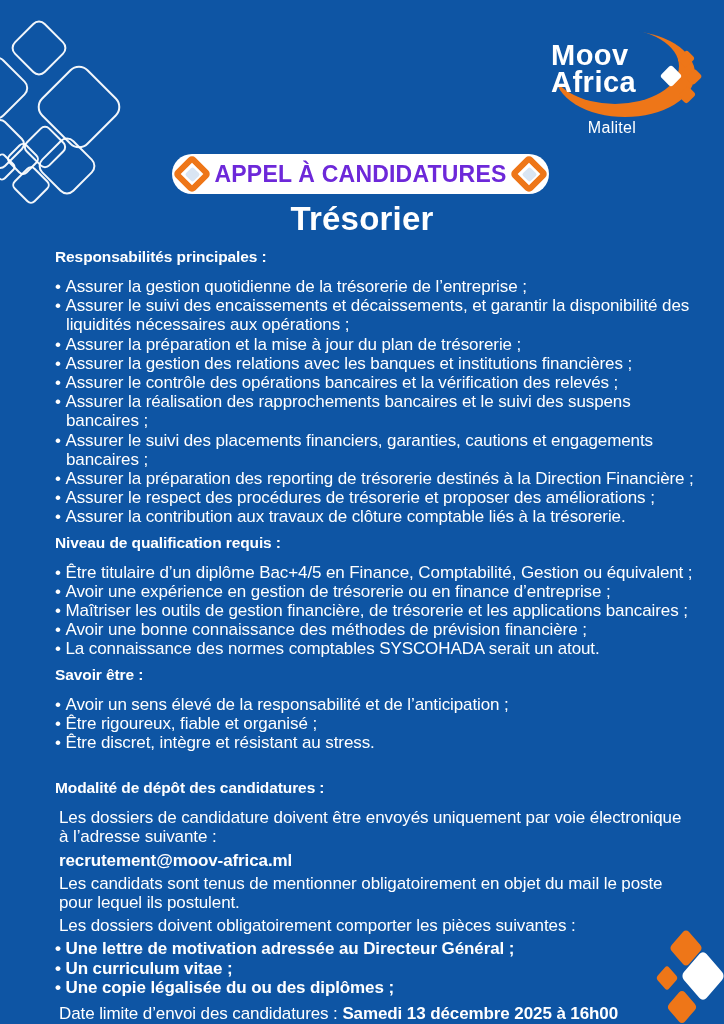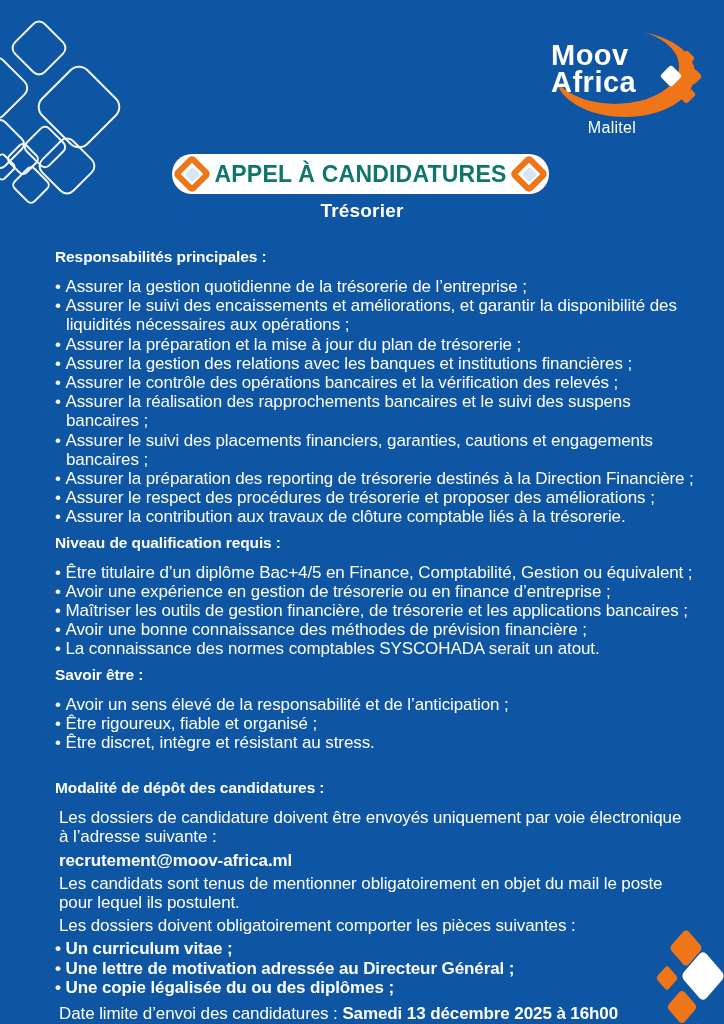--- a/index.html
+++ b/index.html
@@ -32,41 +32,41 @@
     font-size:16px; letter-spacing:0.3px;
   }
 
   
   .banner {
     position:absolute; left:172px; top:154px; width:377px; height:40px;
     background:#ffffff; border-radius:20px; overflow:hidden;
     display:flex; align-items:center; justify-content:center;
   }
   .banner-label {
-    color:#0f766e; font-weight:bold; font-size:23px; letter-spacing:0.2px;
+    color:#6d28d9; font-weight:bold; font-size:23px; letter-spacing:0.2px;
     white-space:nowrap; padding:0 42px;
   }
   .cap { position:absolute; top:0; width:40px; height:40px; }
   .cap-left  { left:0; }
   .cap-right { right:0; }
   .cap .ring {
     position:absolute; left:6px; top:6px; width:16px; height:16px;
     border:6px solid #ee7618; border-radius:5px; transform:rotate(45deg);
   }
   .cap-right .ring { left:auto; right:6px; }
   .cap .core {
     position:absolute; left:14.5px; top:14.5px; width:11px; height:11px;
     background:#d9e5f3; border-radius:2px; transform:rotate(45deg);
   }
   .cap-right .core { left:auto; right:14.5px; }
 
   
   .job-title {
     position:absolute; left:0; top:200px; width:724px; text-align:center;
-    font-size:19px; font-weight:bold; letter-spacing:0.2px;
+    font-size:33px; font-weight:bold; letter-spacing:0.2px;
   }
 
   
   .content { position:absolute; left:55px; top:243px; width:642px; }
   .content h2 {
     font-size:15.5px; font-weight:bold; margin:5px 0 11px; letter-spacing:-0.1px;
   }
   .content h2.mt-lg { margin-top:27px; }
   .content ul { list-style:none; margin:0 0 7px; padding:0; }
   .content li, .content p { font-size:17px; line-height:19.2px; }
@@ -128,21 +128,21 @@
     </div>
   </div>
 
   <div class="job-title">Trésorier</div>
 
   <div class="content">
 
     <h2>Responsabilités principales :</h2>
     <ul>
         <li>Assurer la gestion quotidienne de la trésorerie de l’entreprise ;</li>
-        <li>Assurer le suivi des encaissements et améliorations, et garantir la disponibilité des liquidités nécessaires aux opérations ;</li>
+        <li>Assurer le suivi des encaissements et décaissements, et garantir la disponibilité des liquidités nécessaires aux opérations ;</li>
         <li>Assurer la préparation et la mise à jour du plan de trésorerie ;</li>
         <li>Assurer la gestion des relations avec les banques et institutions financières ;</li>
         <li>Assurer le contrôle des opérations bancaires et la vérification des relevés ;</li>
         <li>Assurer la réalisation des rapprochements bancaires et le suivi des suspens bancaires ;</li>
         <li>Assurer le suivi des placements financiers, garanties, cautions et engagements bancaires ;</li>
         <li>Assurer la préparation des reporting de trésorerie destinés à la Direction Financière ;</li>
         <li>Assurer le respect des procédures de trésorerie et proposer des améliorations ;</li>
         <li>Assurer la contribution aux travaux de clôture comptable liés à la trésorerie.</li>
       </ul>
 
@@ -161,22 +161,22 @@
         <li>Être rigoureux, fiable et organisé ;</li>
         <li>Être discret, intègre et résistant au stress.</li>
       </ul>
 
     <h2 class="mt-lg">Modalité de dépôt des candidatures :</h2>
     <p>Les dossiers de candidature doivent être envoyés uniquement par voie électronique à l’adresse suivante :</p>
     <p class="bold">recrutement@moov-africa.ml</p>
     <p>Les candidats sont tenus de mentionner obligatoirement en objet du mail le poste pour lequel ils postulent.</p>
     <p>Les dossiers doivent obligatoirement comporter les pièces suivantes :</p>
     <ul class="bold">
+        <li>Une lettre de motivation adressée au Directeur Général ;</li>
         <li>Un curriculum vitae ;</li>
-        <li>Une lettre de motivation adressée au Directeur Général ;</li>
         <li>Une copie légalisée du ou des diplômes ;</li>
       </ul>
     <p><span>Date limite d’envoi des candidatures :</span> <span class="bold">Samedi 13 décembre 2025 à 16h00 précises.</span></p>
     <p>Nb : Tout dossier transmis après ce délai sera déclaré irrecevable.</p>
   </div>
 
   <div>
     <div class="fd" style="left:674px; top:936px; width:24px; height:24px; border-radius:4px; background:#ee7618;"></div>
     <div class="fd" style="left:659px; top:970px; width:16px; height:16px; border-radius:3px; background:#ee7618;"></div>
     <div class="fd" style="left:687px; top:960px; width:32px; height:32px; border-radius:5px; background:#ffffff;"></div>

